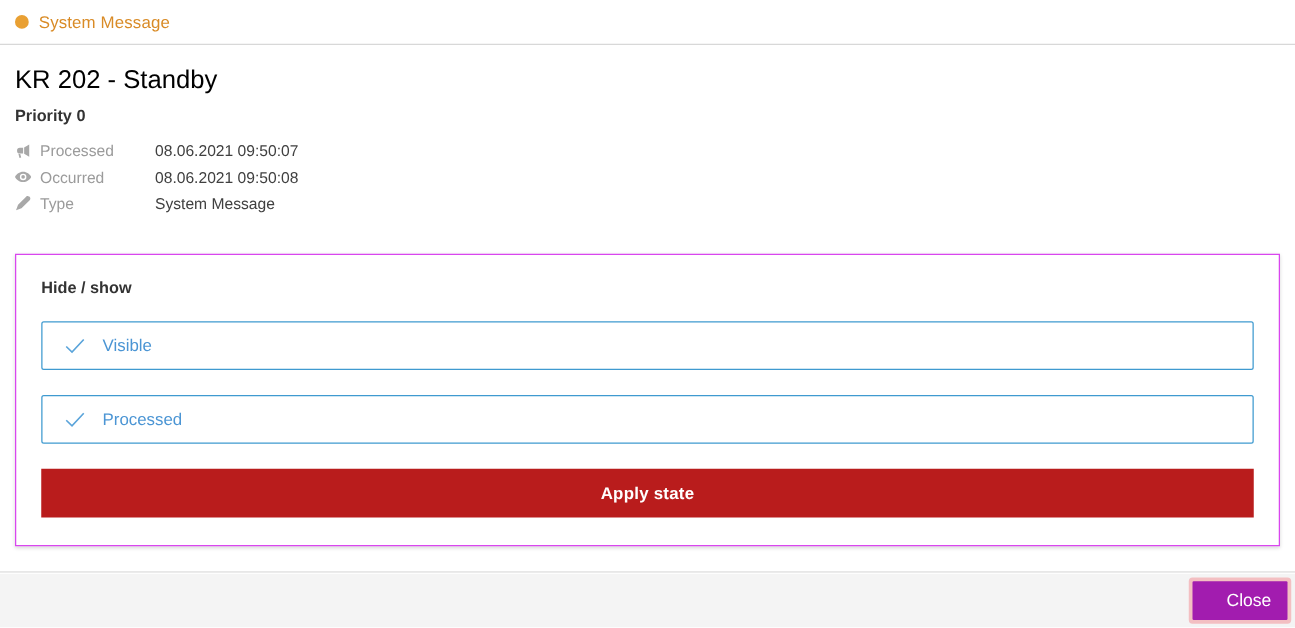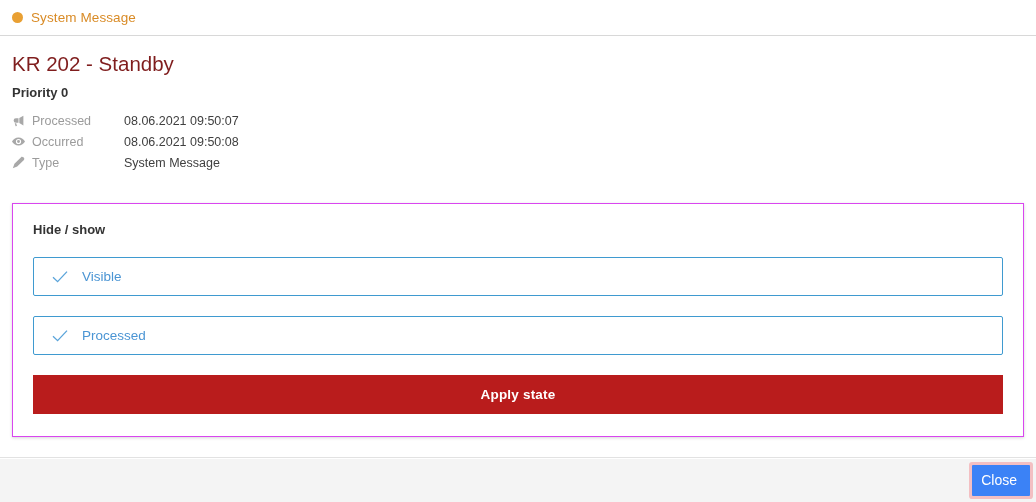--- a/index.html
+++ b/index.html
@@ -51,21 +51,21 @@
     background: #ffffff;
     overflow: hidden;
   }
 
   .title-row {
     padding: 14px 0 0 12px;
   }
   .message-title {
     font-size: 20.5px;
     font-weight: 400;
-    color: #7f1d1d;
+    color: #000000;
     line-height: 26px;
     margin: 0;
   }
   .message-title .title-sep,
   .message-title .title-state {
     font-weight: 400;
   }
   .priority {
     font-size: 13px;
     font-weight: bold;
@@ -172,27 +172,27 @@
     background: #f4f4f4;
     border-top: 1px solid #e2e2e2;
     box-shadow: inset 0 1px 0 #ffffff;
     display: flex;
     align-items: center;
     justify-content: flex-end;
     padding-right: 6px;
     box-sizing: border-box;
   }
   .close-button {
-    background: #3b82f6;
+    background: #a21caf;
     color: #ffffff;
     border: none;
     outline: none;
     font-size: 14px;
     font-family: "Liberation Sans", sans-serif;
-    padding: 7px 13px 8px 9px;
+    padding: 7px 13px 8px 27px;
     cursor: pointer;
     box-shadow: 0 0 0 3px #f3bfc2;
     border-radius: 1px;
     line-height: 16px;
   }
 </style>
 </head>
 <body>
 
 <div class="alarm-header">

